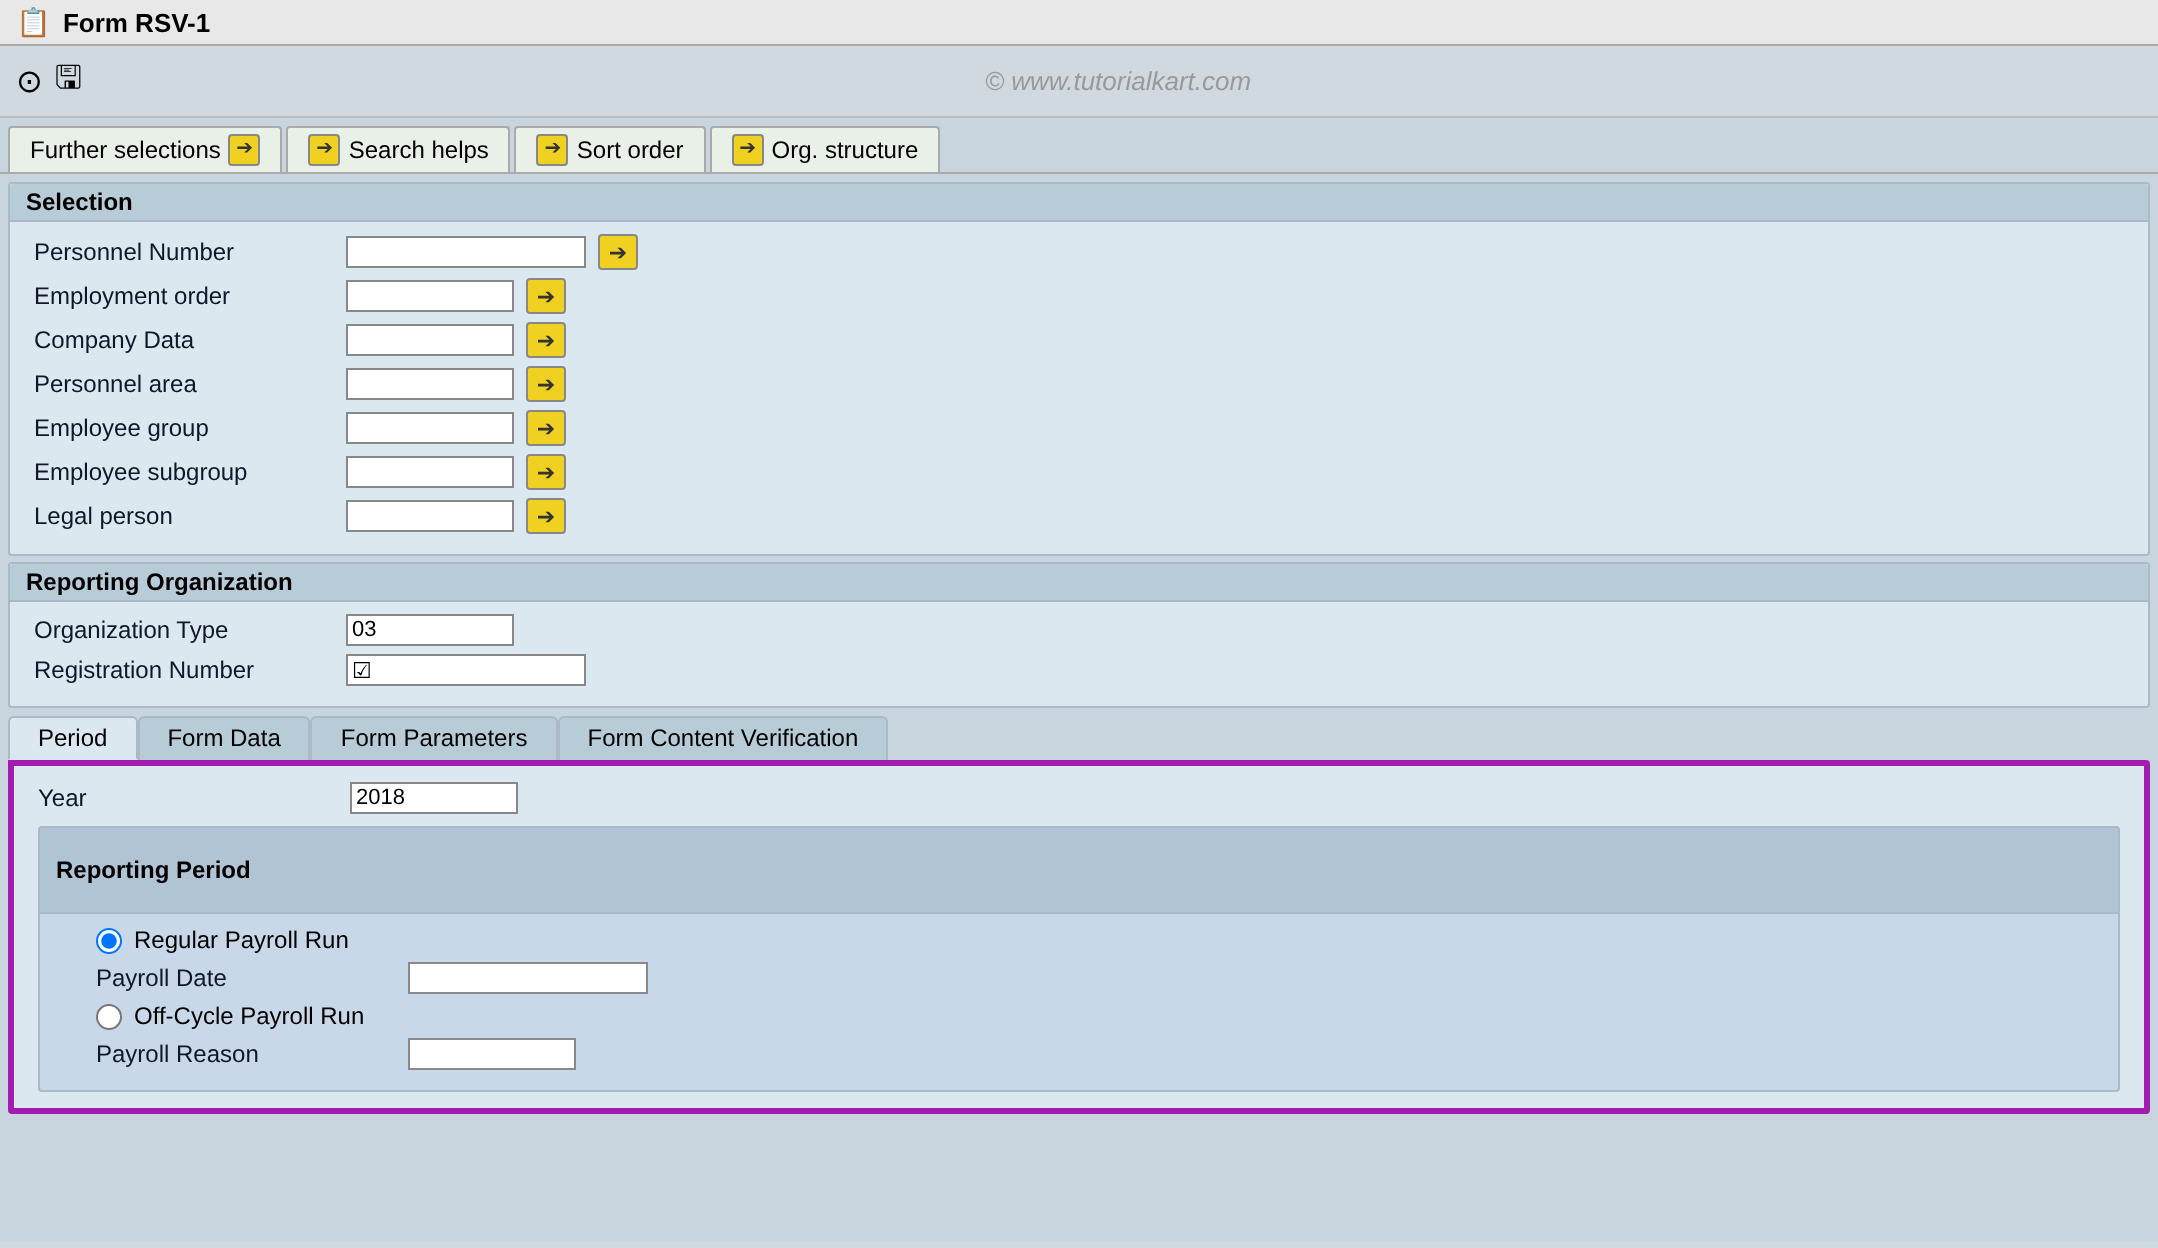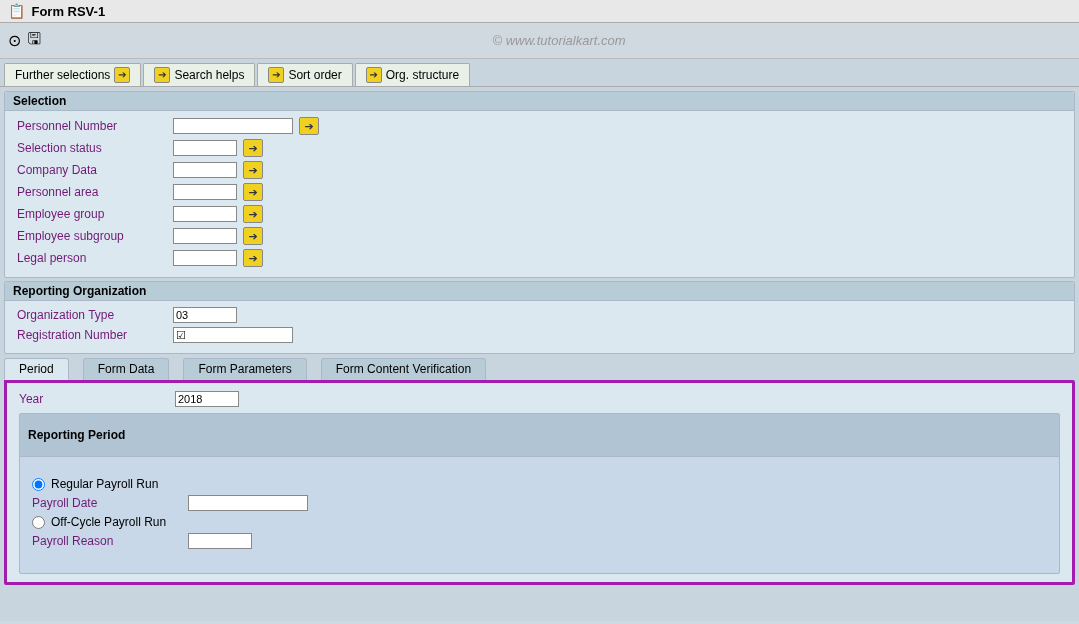--- a/index.html
+++ b/index.html
@@ -100,24 +100,24 @@
     }
     .field-row {
       display: flex;
       align-items: center;
       margin-bottom: 4px;
       gap: 6px;
     }
     .field-label {
       width: 150px;
       font-size: 12px;
-      color: #701a75;
+      color: #0f172a;
     }
     .field-input {
-      width: 64px;
+      width: 84px;
       height: 16px;
       border: 1px solid #888;
       background: white;
       font-size: 11px;
       padding: 1px 2px;
     }
     .field-input-wide {
       width: 120px;
       height: 16px;
       border: 1px solid #888;
@@ -133,21 +133,21 @@
       height: 18px;
       background: #f0d020;
       border: 1px solid #888;
       border-radius: 2px;
       cursor: pointer;
       font-size: 11px;
       color: #333;
     }
     .tabs-bar {
       display: flex;
-      gap: 14px;
+      gap: 0;
       margin-bottom: 0;
       margin-top: 4px;
     }
     .tab-item {
       background: #b8ccd8;
       border: 1px solid #aab8c8;
       border-bottom: none;
       padding: 3px 14px;
       cursor: pointer;
       font-size: 12px;
@@ -172,21 +172,22 @@
       border-radius: 2px;
     }
     .reporting-period-header {
       background: #b0c4d4;
       padding: 14px 8px;
       font-size: 12px;
       font-weight: bold;
       border-bottom: 1px solid #aab8c8;
     }
     .reporting-period-body {
-      padding: 20px 12px;
+      padding: 6px 12px;
+      margin-left: 16px;
     }
     .radio-row {
       display: flex;
       align-items: center;
       gap: 6px;
       margin-bottom: 4px;
     }
     input[type="radio"] {
       cursor: pointer;
     }
@@ -230,21 +231,21 @@
     <div class="section-header">Selection</div>
     <div class="section-body">
 
       <div class="field-row">
         <span class="field-label">Personnel Number</span>
         <input class="field-input-wide" type="text" value="" style="">
         <span class="arrow-btn">➔</span>
       </div>
 
       <div class="field-row">
-        <span class="field-label">Selection status</span>
+        <span class="field-label">Employment order</span>
         <input class="field-input" type="text" value="" style="">
         <span class="arrow-btn">➔</span>
       </div>
 
       <div class="field-row">
         <span class="field-label">Company Data</span>
         <input class="field-input" type="text" value="" style="">
         <span class="arrow-btn">➔</span>
       </div>
 

